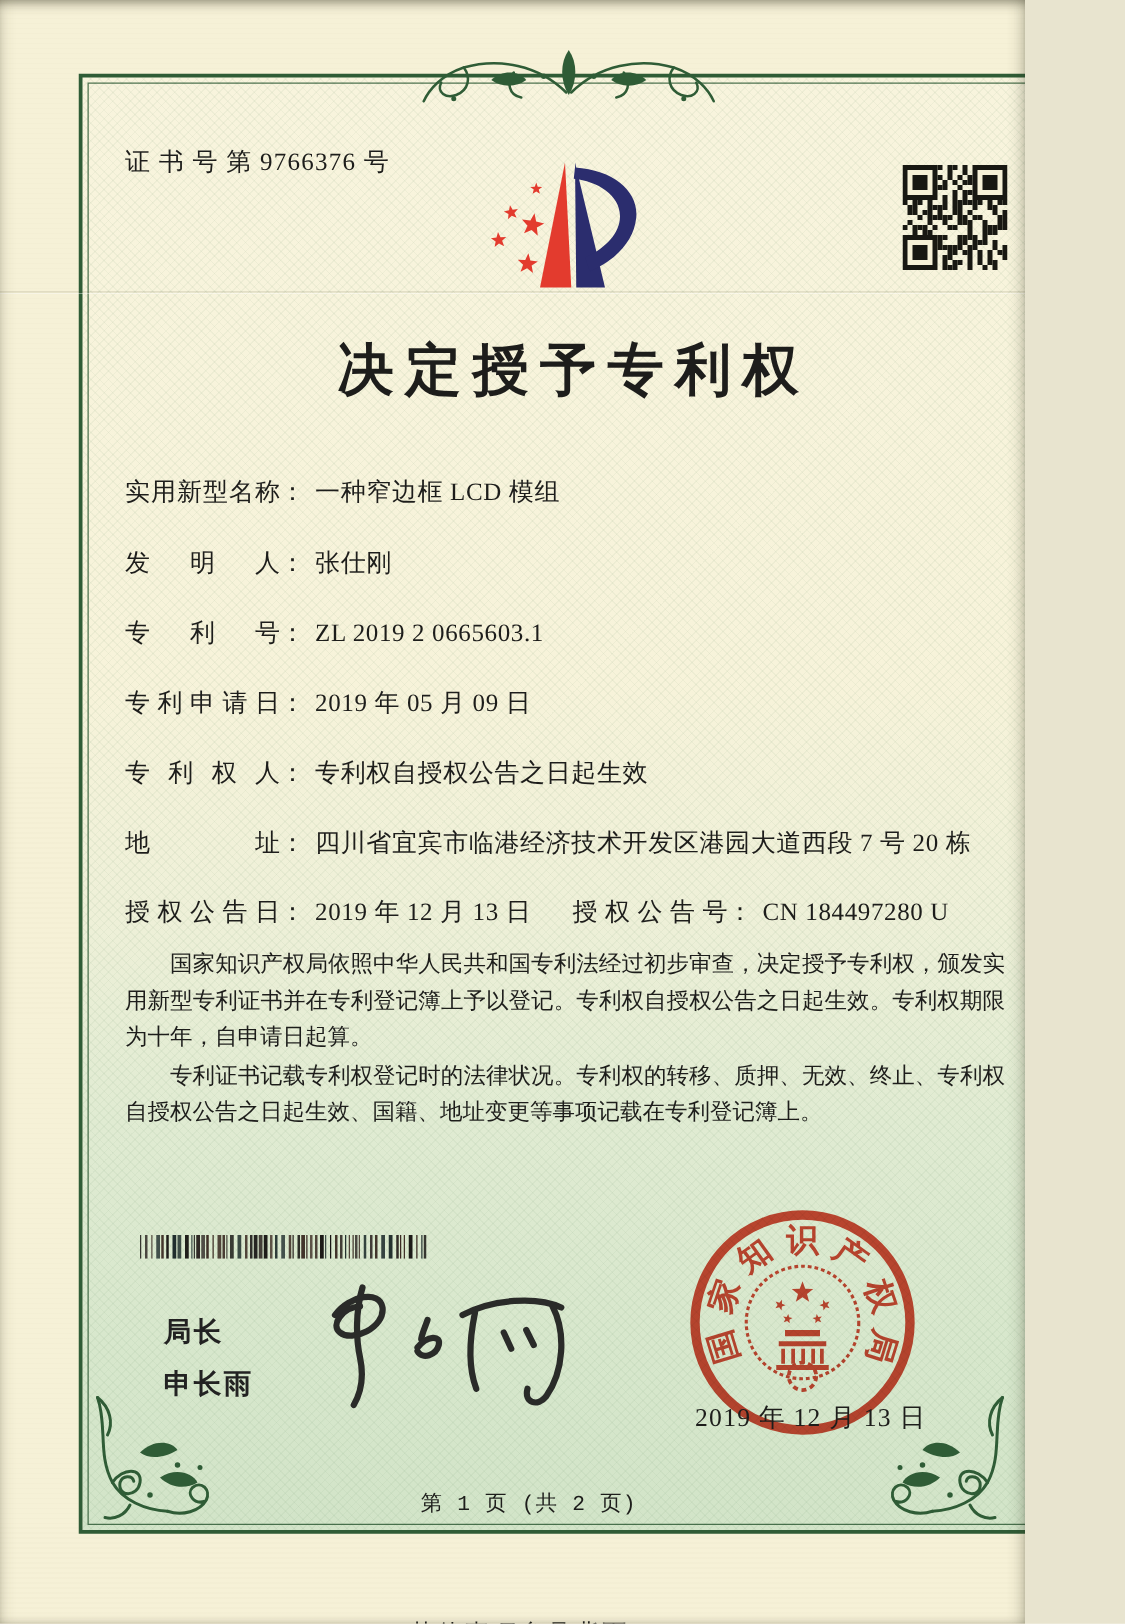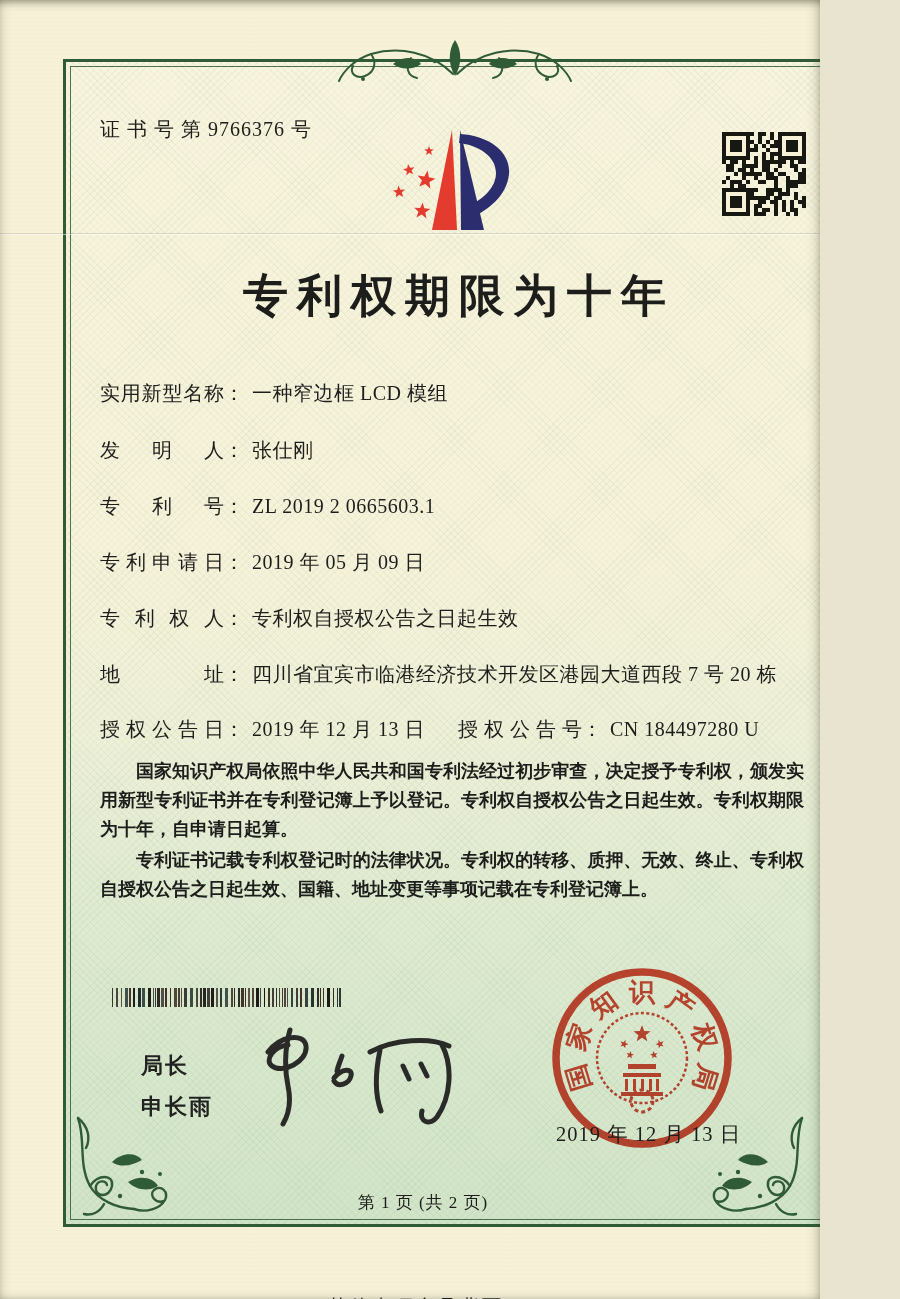--- a/index.html
+++ b/index.html
@@ -27,25 +27,25 @@
   .cert-number{left:100px;top:116px;font-size:20px;letter-spacing:1px;}
   .title{left:63px;top:266px;width:783px;text-align:center;font-size:45px;font-weight:bold;
          letter-spacing:9px;text-indent:9px;}
   .row{position:absolute;left:100px;font-size:20px;color:#1d1d1b;white-space:nowrap;}
   .jlabel{display:inline-flex;justify-content:space-between;width:124px;vertical-align:bottom;}
   .colon{margin-right:8px;}
   .value{letter-spacing:.5px;}
   .grp2{position:absolute;left:358px;white-space:nowrap;}
   .paras{position:absolute;left:100px;top:757px;width:704px;font-size:18px;line-height:29px;
          text-align:justify;color:#1d1d1b;}
-  .paras p{margin:0 0 2px 0;text-indent:2em;font-weight:bold;}
-  .director{position:absolute;left:141px;font-family:"Liberation Sans","DejaVu Sans",sans-serif;
+  .paras p{margin:0 0 2px 0;text-indent:2em;}
+  .director{position:absolute;left:131px;font-family:"Liberation Sans","DejaVu Sans",sans-serif;
             font-weight:bold;font-size:22px;letter-spacing:2px;color:#222;}
   .seal-date{left:556px;top:1120px;font-size:20.5px;letter-spacing:1px;z-index:40;}
-  .page-number{left:63px;top:1191px;width:720px;text-align:center;font-size:17px;letter-spacing:1px;}
+  .page-number{left:63px;top:1191px;width:720px;text-align:center;font-size:17px;letter-spacing:1px;font-family:Liberation Mono, monospace;}
   .back-note{left:60px;top:1294px;width:712px;text-align:center;font-size:19px;letter-spacing:3px;}
   svg{display:block;}
   .seal-wrap{position:absolute;left:544px;top:960px;z-index:35;mix-blend-mode:multiply;opacity:.93;}
   .flourish{position:absolute;z-index:20;}
   .flourish.br{transform:scaleX(-1);}
 </style>
 </head>
 <body>
 
 <div id="page">
@@ -288,21 +288,21 @@
           <rect x="56" y="0" width="28" height="28" fill="#181812"></rect>
           <rect x="60" y="4" width="20" height="20" fill="#f6f1d7"></rect>
           <rect x="64" y="8" width="12" height="12" fill="#181812"></rect>
           <rect x="0" y="56" width="28" height="28" fill="#181812"></rect>
           <rect x="4" y="60" width="20" height="20" fill="#f6f1d7"></rect>
           <rect x="8" y="64" width="12" height="12" fill="#181812"></rect>
         </g>
       </svg>
   </div>
 
-  <div class="txt title">专利权期限为十年</div>
+  <div class="txt title">决定授予专利权</div>
 
   <div class="row" style="top:380px;">
     <span class="jlabel">
         <span>实</span>
         <span>用</span>
         <span>新</span>
         <span>型</span>
         <span>名</span>
         <span>称</span>
       </span><span class="colon">：</span><span class="value">一种窄边框 LCD 模组</span>

